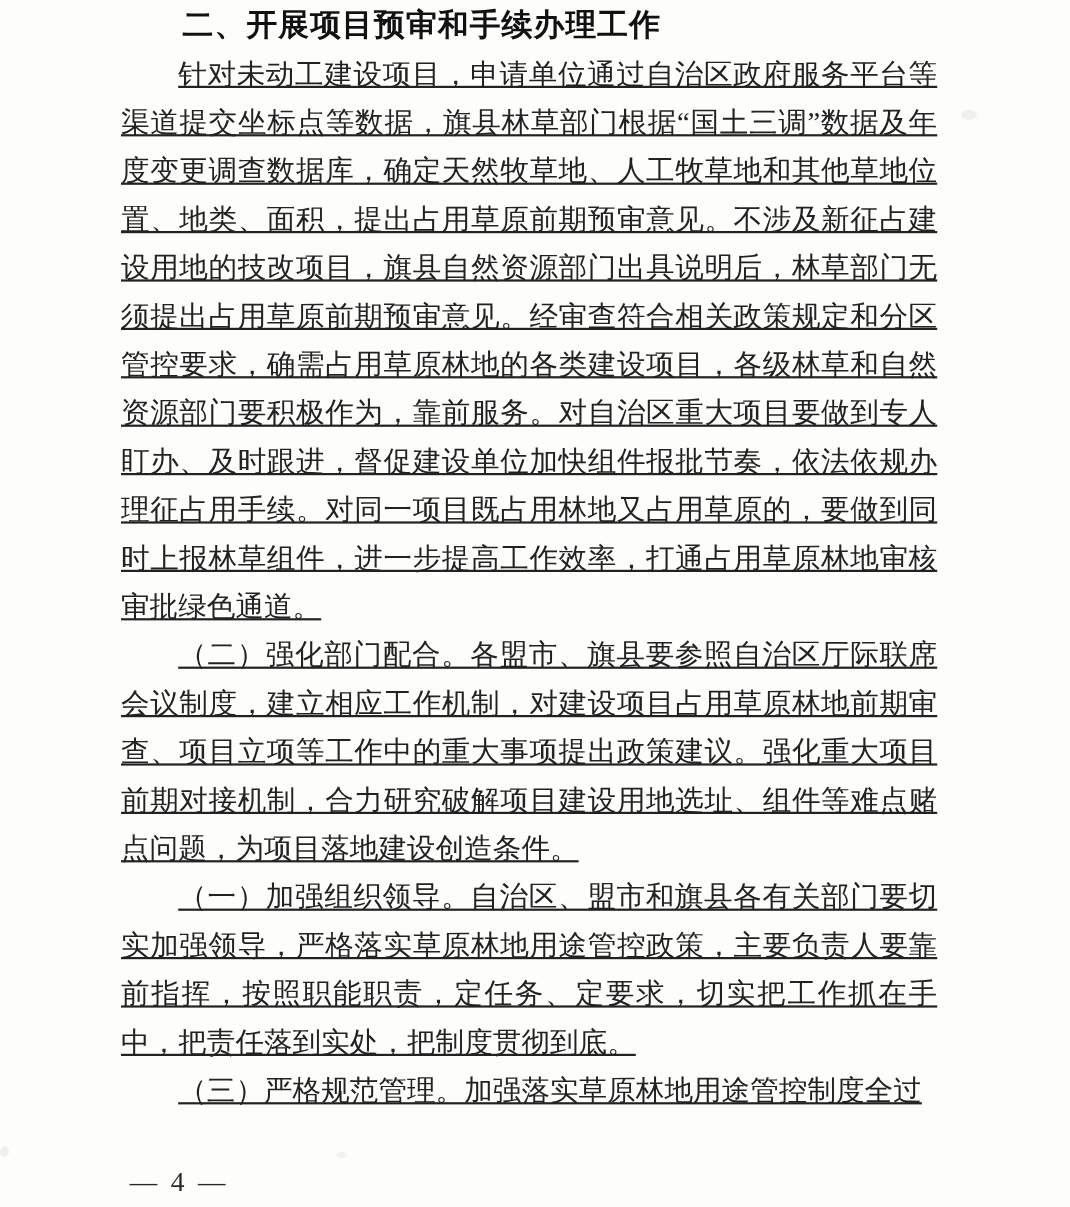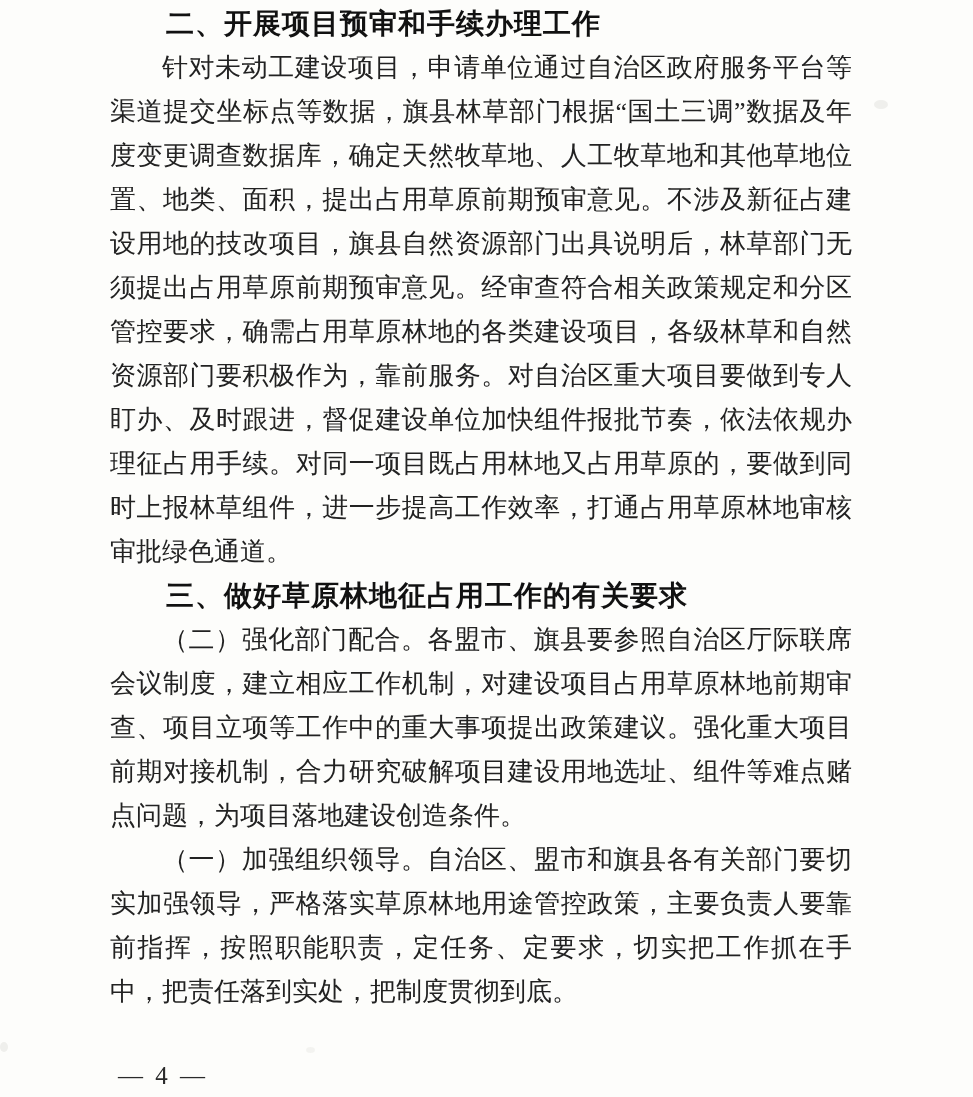--- a/index.html
+++ b/index.html
@@ -34,20 +34,21 @@
     letter-spacing: 1px;
     white-space: nowrap;
   }
   .doc-para {
     margin: 0;
     font-size: 26px;
     line-height: 44px;
     text-align: justify;
     text-indent: 2em;
     color: #222222;
+    text-decoration: underline;
   }
   .page-number {
     position: absolute;
     left: 118px;
     top: 1062px;
     font-size: 25px;
     letter-spacing: 3px;
     color: #2a2a2a;
     white-space: nowrap;
   }
@@ -65,26 +66,26 @@
 <body>
 
 <div class="page">
 
   <div class="content">
 
     <h2 class="doc-heading">二、开展项目预审和手续办理工作</h2>
 
     <p class="doc-para">针对未动工建设项目，申请单位通过自治区政府服务平台等渠道提交坐标点等数据，旗县林草部门根据“国土三调”数据及年度变更调查数据库，确定天然牧草地、人工牧草地和其他草地位置、地类、面积，提出占用草原前期预审意见。不涉及新征占建设用地的技改项目，旗县自然资源部门出具说明后，林草部门无须提出占用草原前期预审意见。经审查符合相关政策规定和分区管控要求，确需占用草原林地的各类建设项目，各级林草和自然资源部门要积极作为，靠前服务。对自治区重大项目要做到专人盯办、及时跟进，督促建设单位加快组件报批节奏，依法依规办理征占用手续。对同一项目既占用林地又占用草原的，要做到同时上报林草组件，进一步提高工作效率，打通占用草原林地审核审批绿色通道。</p>
 
-    <h2 class="doc-heading">三、做好草原林地征占用工作的有关要求</h2>
 
     <p class="doc-para">（二）强化部门配合。各盟市、旗县要参照自治区厅际联席会议制度，建立相应工作机制，对建设项目占用草原林地前期审查、项目立项等工作中的重大事项提出政策建议。强化重大项目前期对接机制，合力研究破解项目建设用地选址、组件等难点赌点问题，为项目落地建设创造条件。</p>
 
     <p class="doc-para">（一）加强组织领导。自治区、盟市和旗县各有关部门要切实加强领导，严格落实草原林地用途管控政策，主要负责人要靠前指挥，按照职能职责，定任务、定要求，切实把工作抓在手中，把责任落到实处，把制度贯彻到底。</p>
 
+    <p class="doc-para">（三）严格规范管理。加强落实草原林地用途管控制度全过</p>
 
   </div>
 
   <div class="page-number">— 4 —</div>
 
   <div class="scan-artifact artifact-1"></div>
   <div class="scan-artifact artifact-2"></div>
   <div class="scan-artifact artifact-3"></div>
 
 </div>

